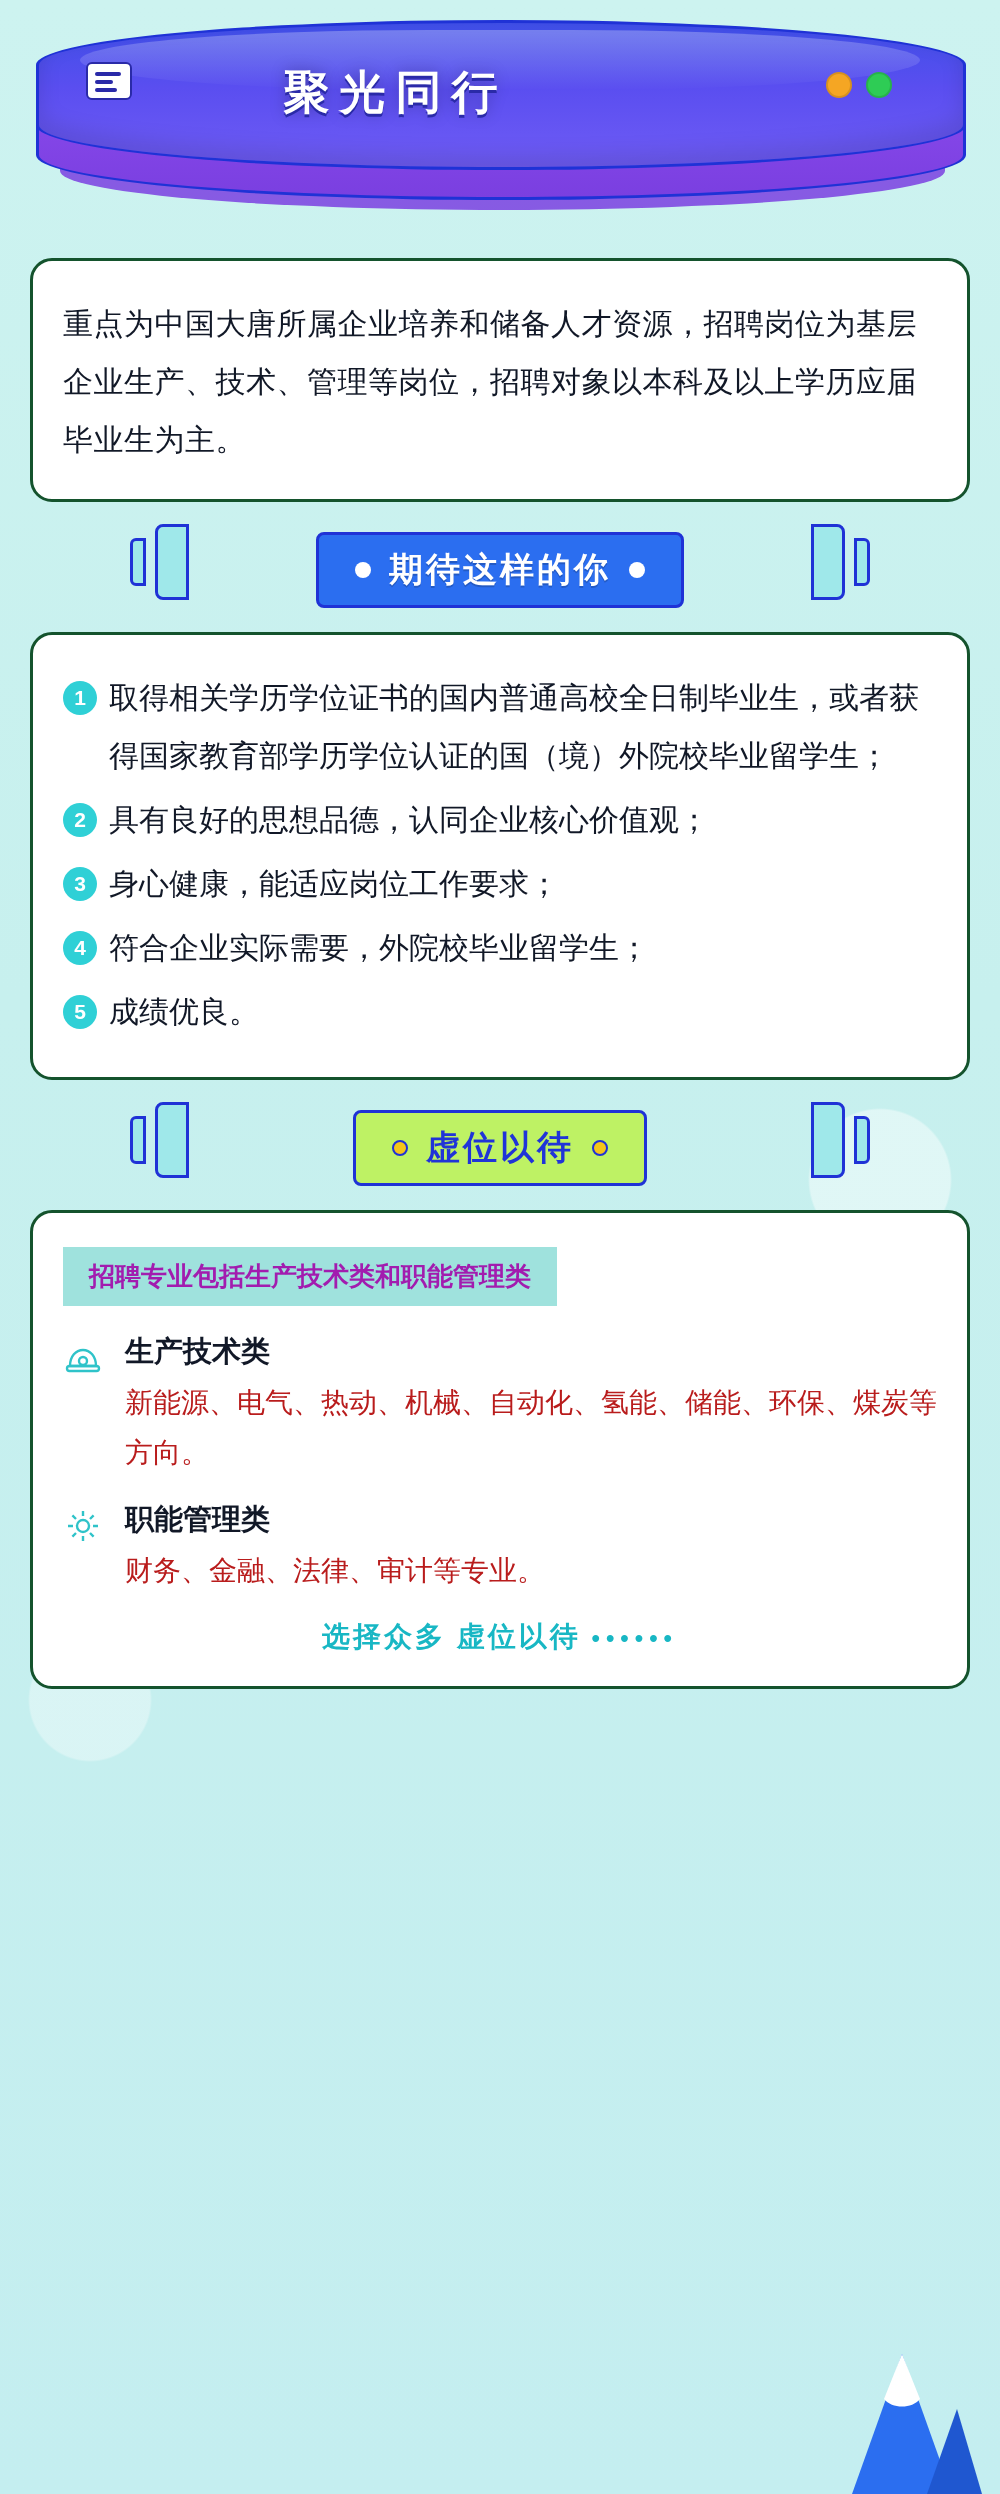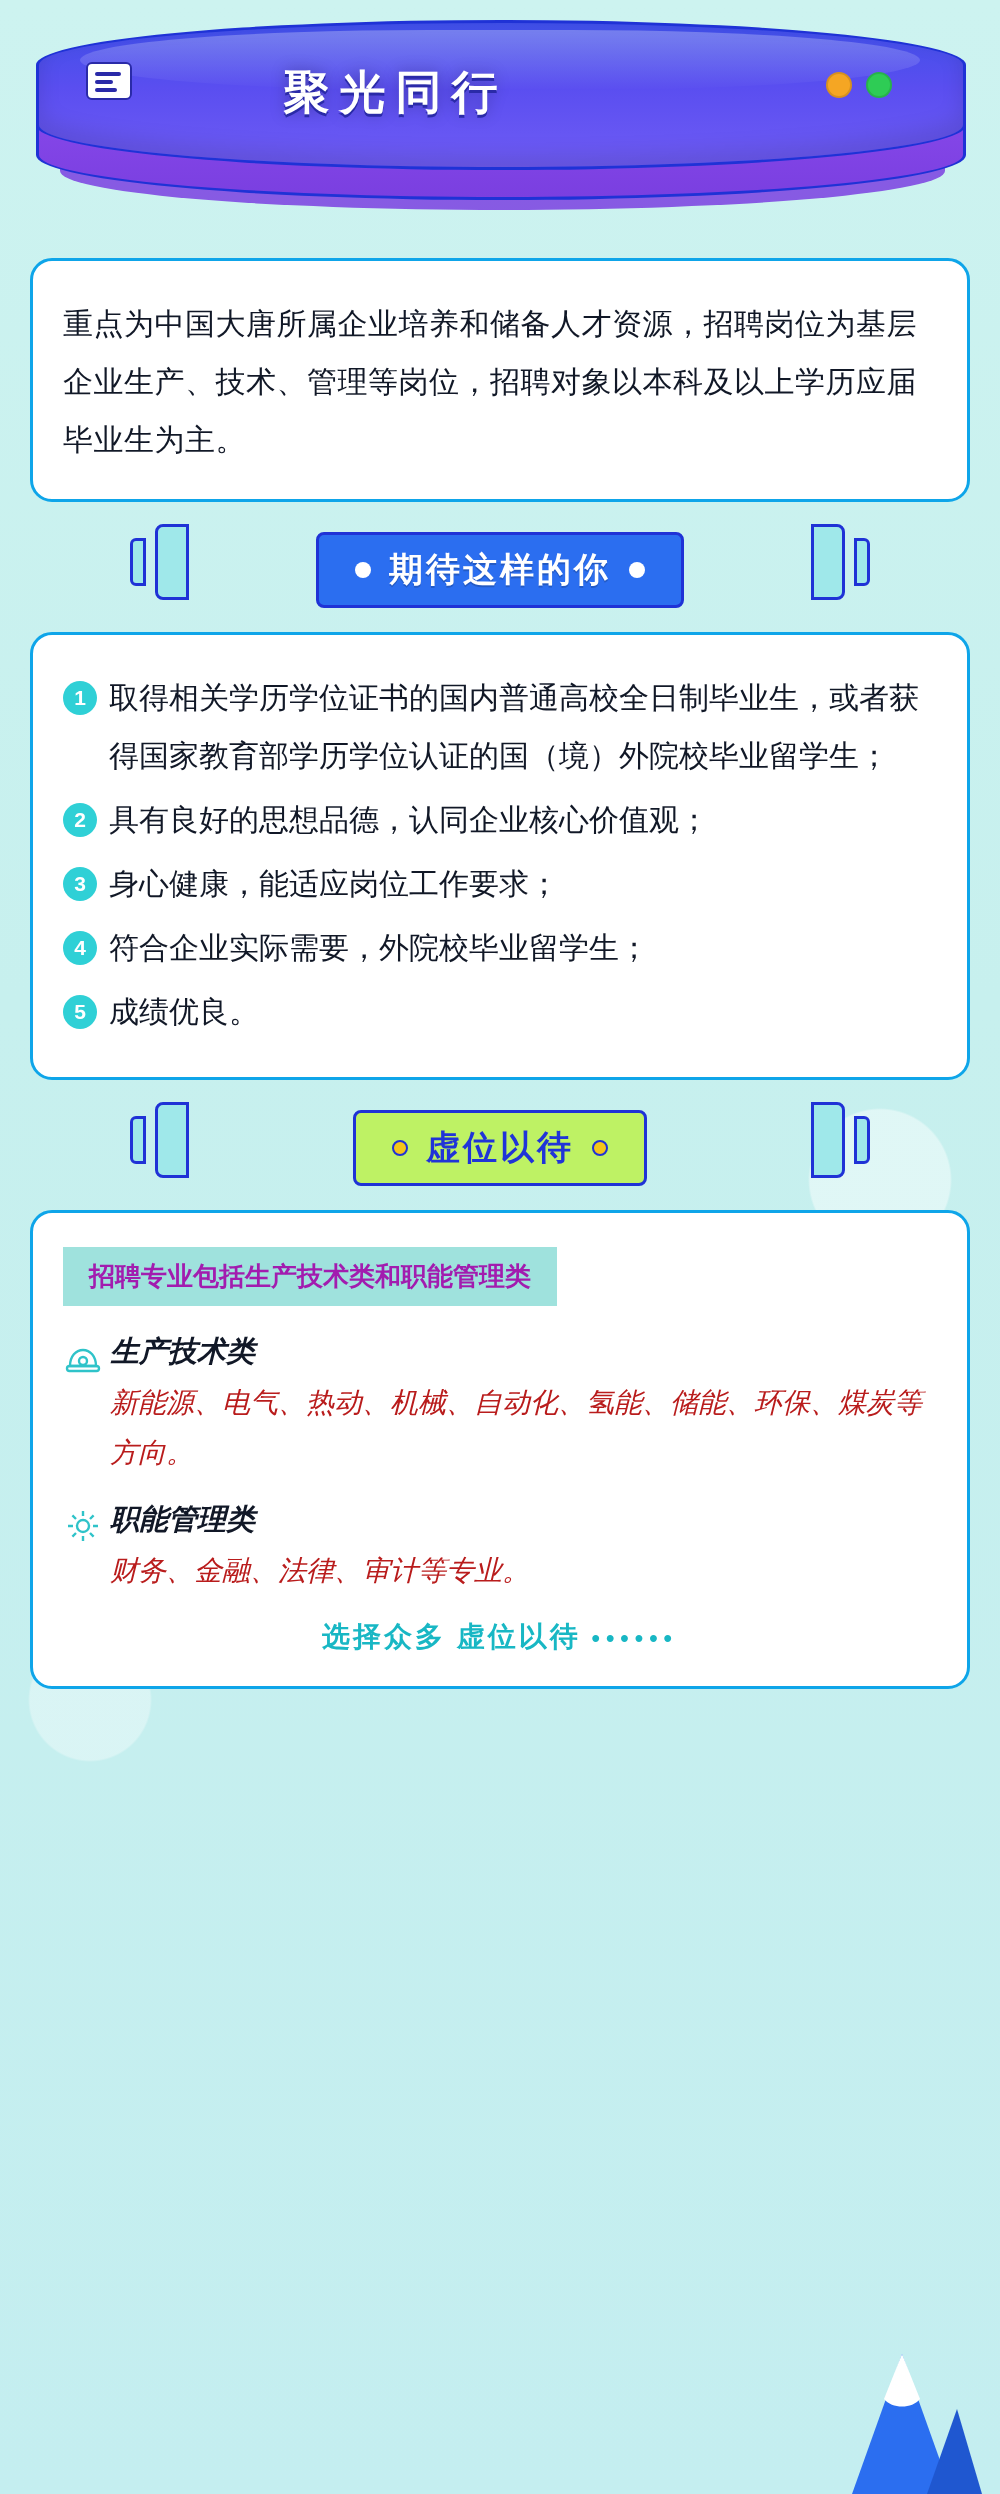--- a/index.html
+++ b/index.html
@@ -92,21 +92,21 @@
     border: 2px solid rgba(0,0,0,.12);
   }
   .dot-y { left: 826px; background: #f5a623; }
   .dot-g { left: 866px; background: #2ecc55; }
 
   
   .card {
     position: relative;
     margin: 0 30px 0 30px;
     background: #ffffff;
-    border: 3px solid #0ea5e9;
+    border: 3px solid #14532d;
     border-radius: 22px;
     padding: 34px 30px 30px 30px;
   }
   .card.intro { margin-top: 10px; }
   .intro-text {
     font-size: 30px;
     line-height: 58px;
     color: #111827;
     letter-spacing: .5px;
   }
@@ -202,23 +202,22 @@
     background: #9fe2dd;
     color: #a21caf;
     font-size: 26px;
     font-weight: bold;
     padding: 12px 26px;
     border-radius: 0;
     margin-bottom: 26px;
   }
   .major-row {
     display: flex;
-    gap: 1px;
+    gap: 16px;
     margin-bottom: 22px;
-    font-style: italic;
   }
   .major-icon {
     flex: 0 0 auto;
     width: 46px;
     padding-top: 6px;
     color: #2fc3c9;
   }
   .major-title {
     font-size: 29px;
     font-weight: bold;

